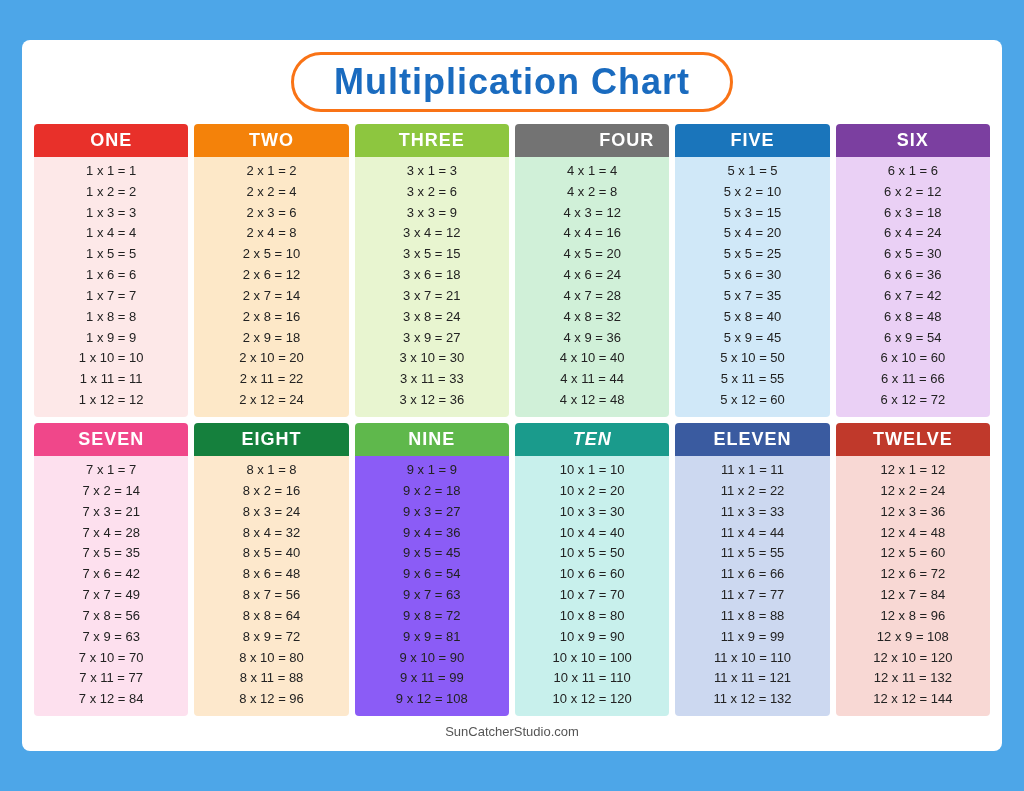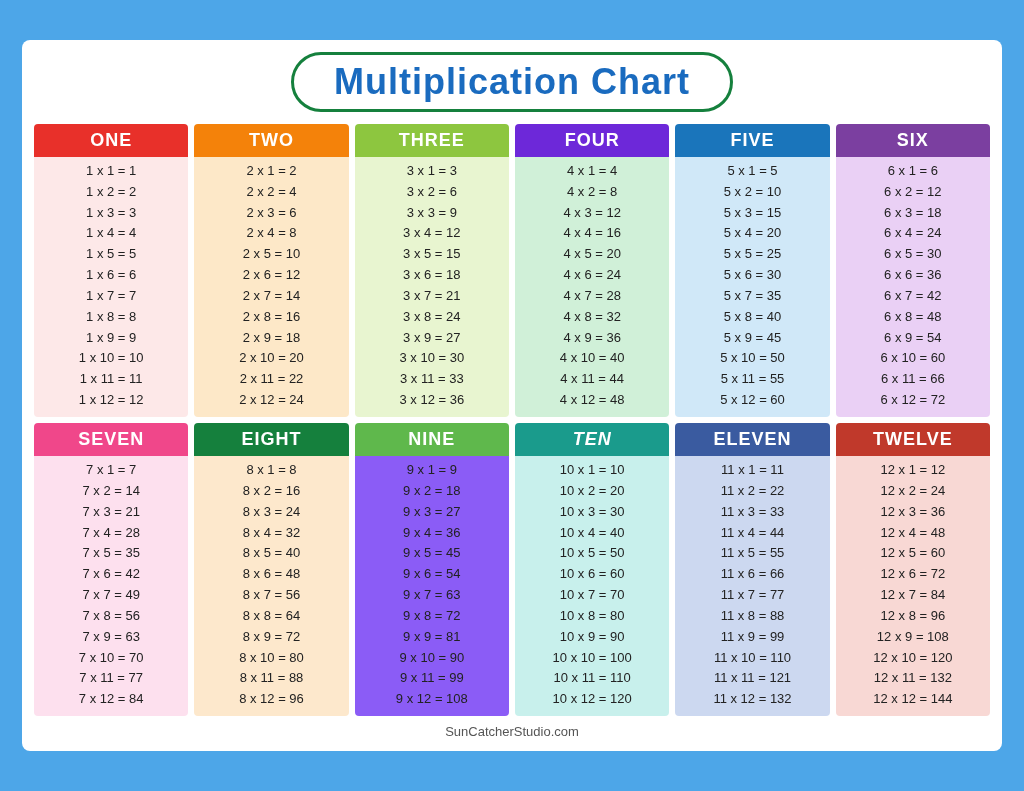--- a/index.html
+++ b/index.html
@@ -20,21 +20,21 @@
       width: 980px;
       max-width: 100%;
     }
     .title-wrapper {
       display: flex;
       justify-content: center;
       margin-bottom: 12px;
     }
     .title-box {
       background-color: white;
-      border: 3px solid #15803d;
+      border: 3px solid #f97316;
       border-radius: 30px;
       padding: 6px 40px;
     }
     .title-text {
       font-size: 36px;
       font-weight: bold;
       color: #1a6bbf;
       letter-spacing: 1px;
     }
     .grid {
@@ -61,21 +61,21 @@
       font-size: 13px;
       text-align: center;
       padding: 1px 0;
       color: #222;
       line-height: 1.45;
     }
     
     .h-red    { background-color: #e8302a; }
     .h-orange { background-color: #f4820a; }
     .h-yellow-green { background-color: #8dc63f; }
-    .h-green  { background-color: #6d28d9; }
+    .h-green  { background-color: #737373; text-align: right; }
     .h-blue   { background-color: #1a75bb; }
     .h-purple { background-color: #7b3fa0; }
     .h-pink   { background-color: #f0478a; }
     .h-brown  { background-color: #15803d; }
     .h-lime   { background-color: #5fb84c; }
     .h-teal   { background-color: #1a9b8c; font-style: italic; }
     .h-navy   { background-color: #3a5ba0; }
     .h-darkred{ background-color: #c0392b; }
 
     

